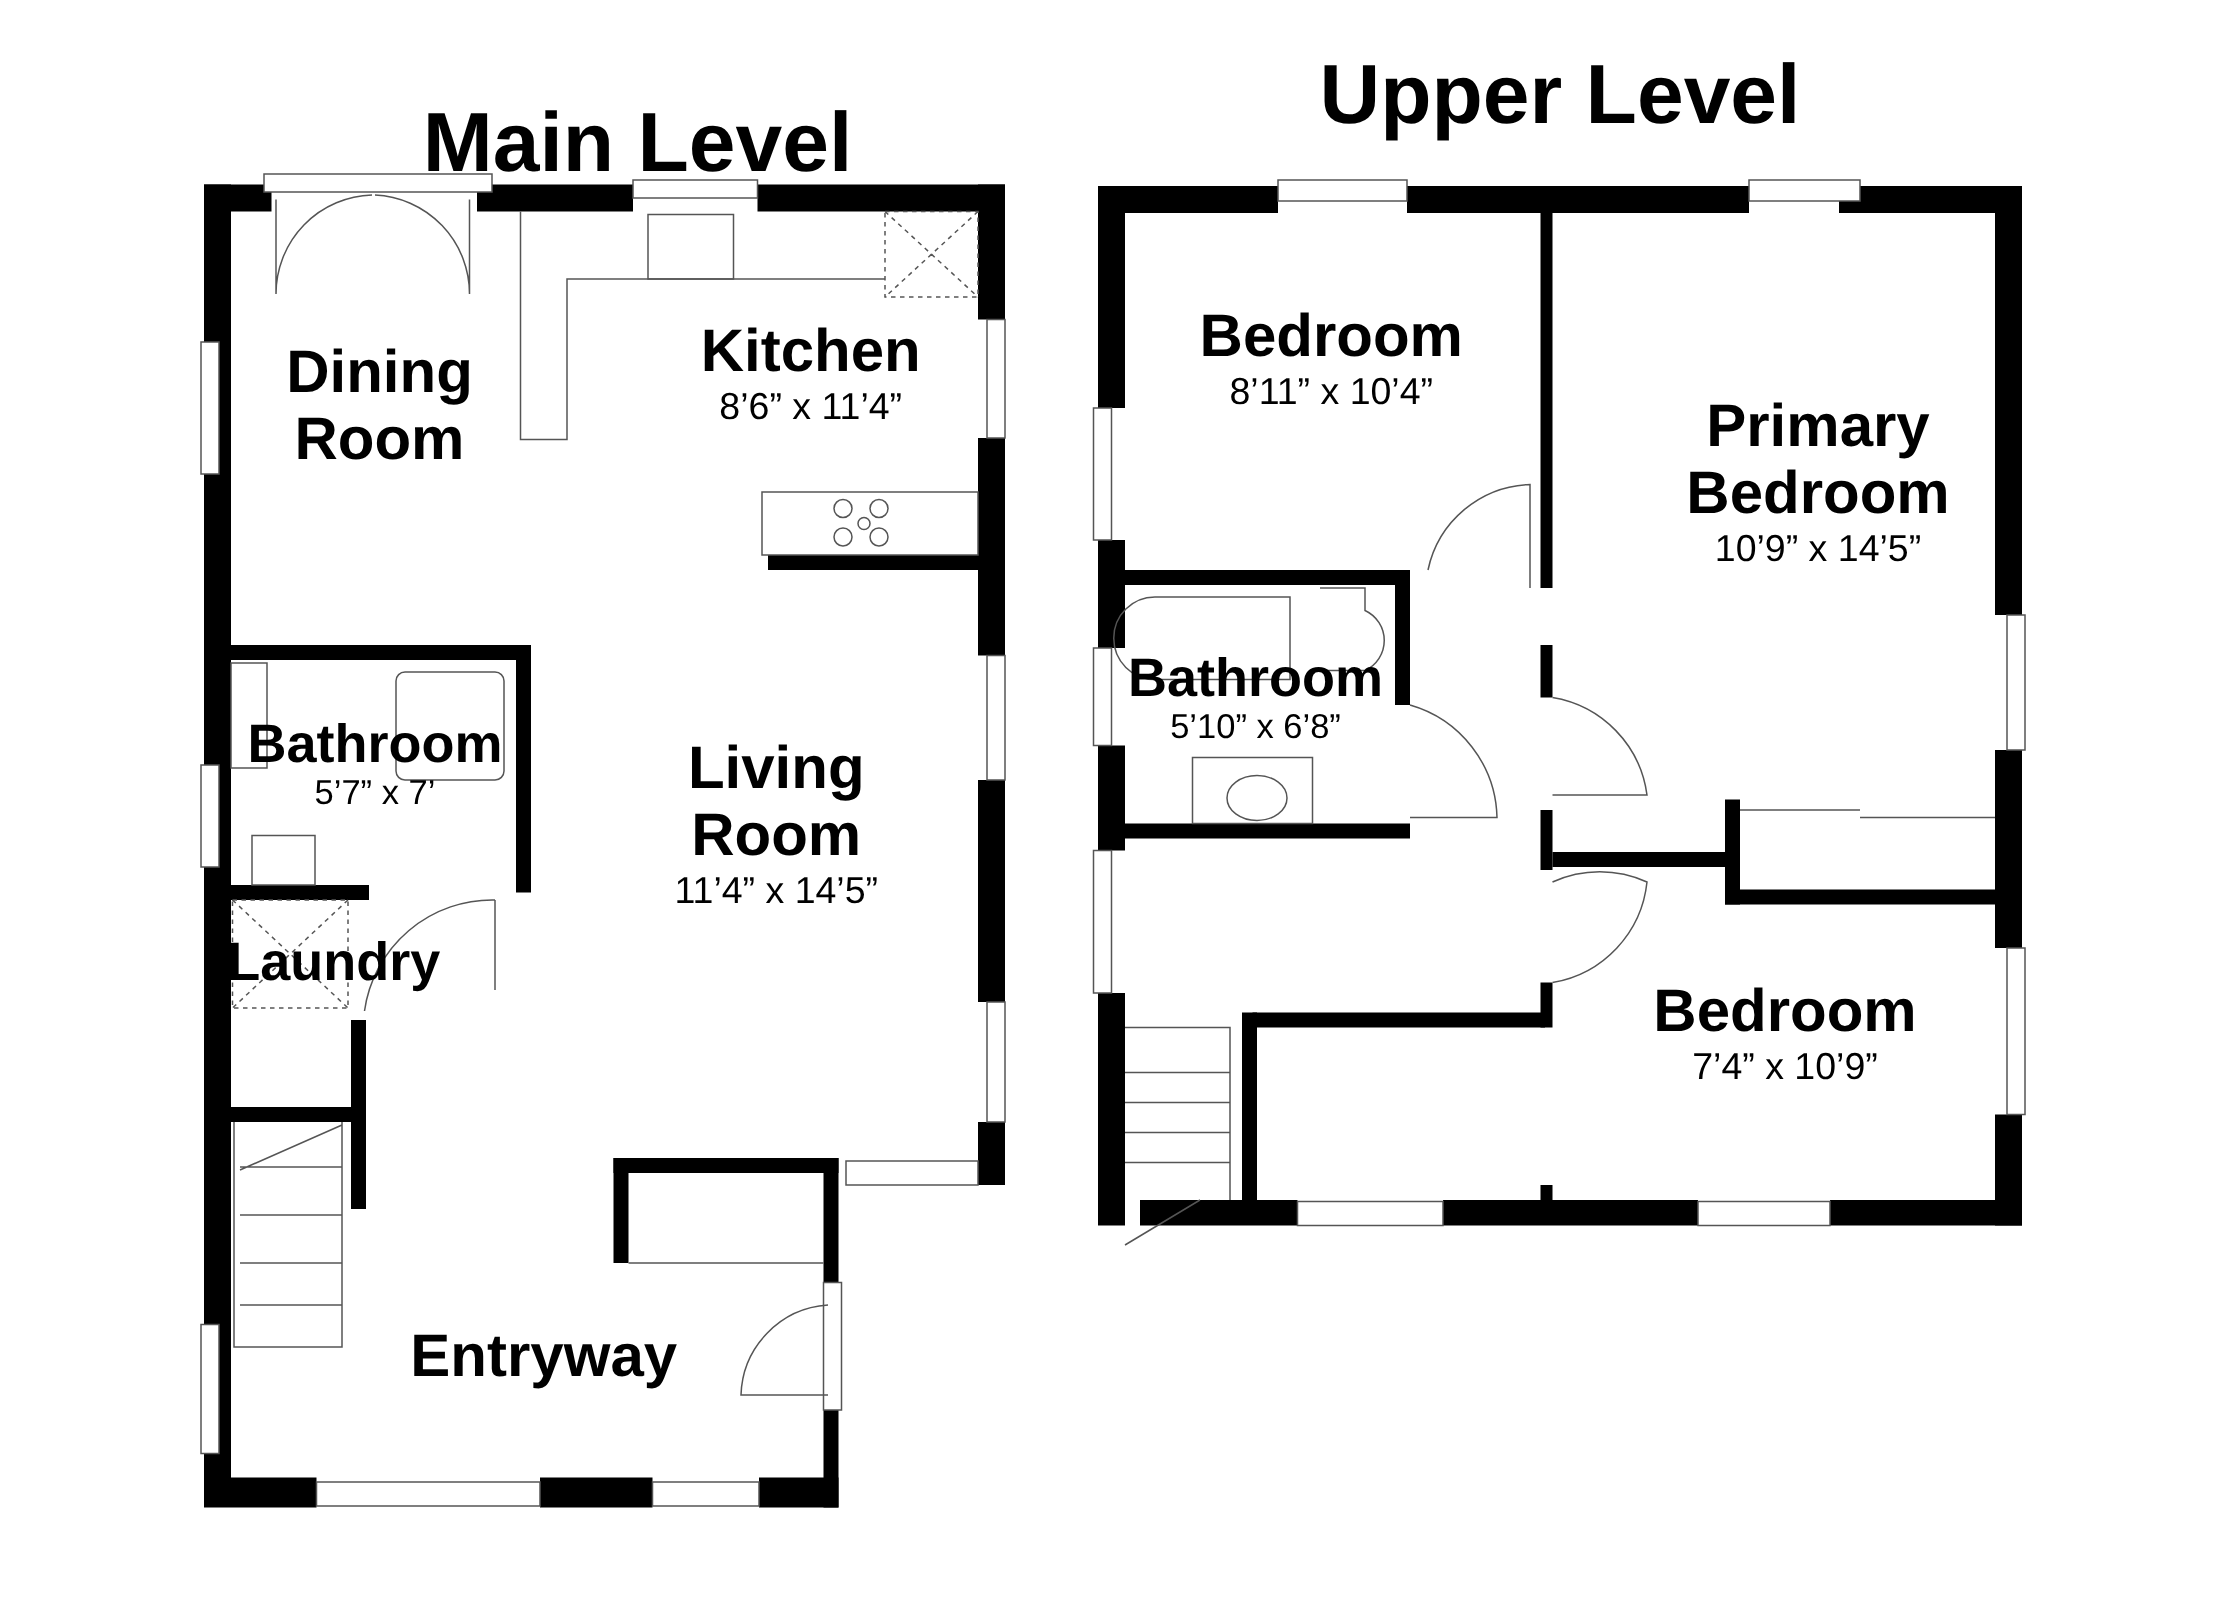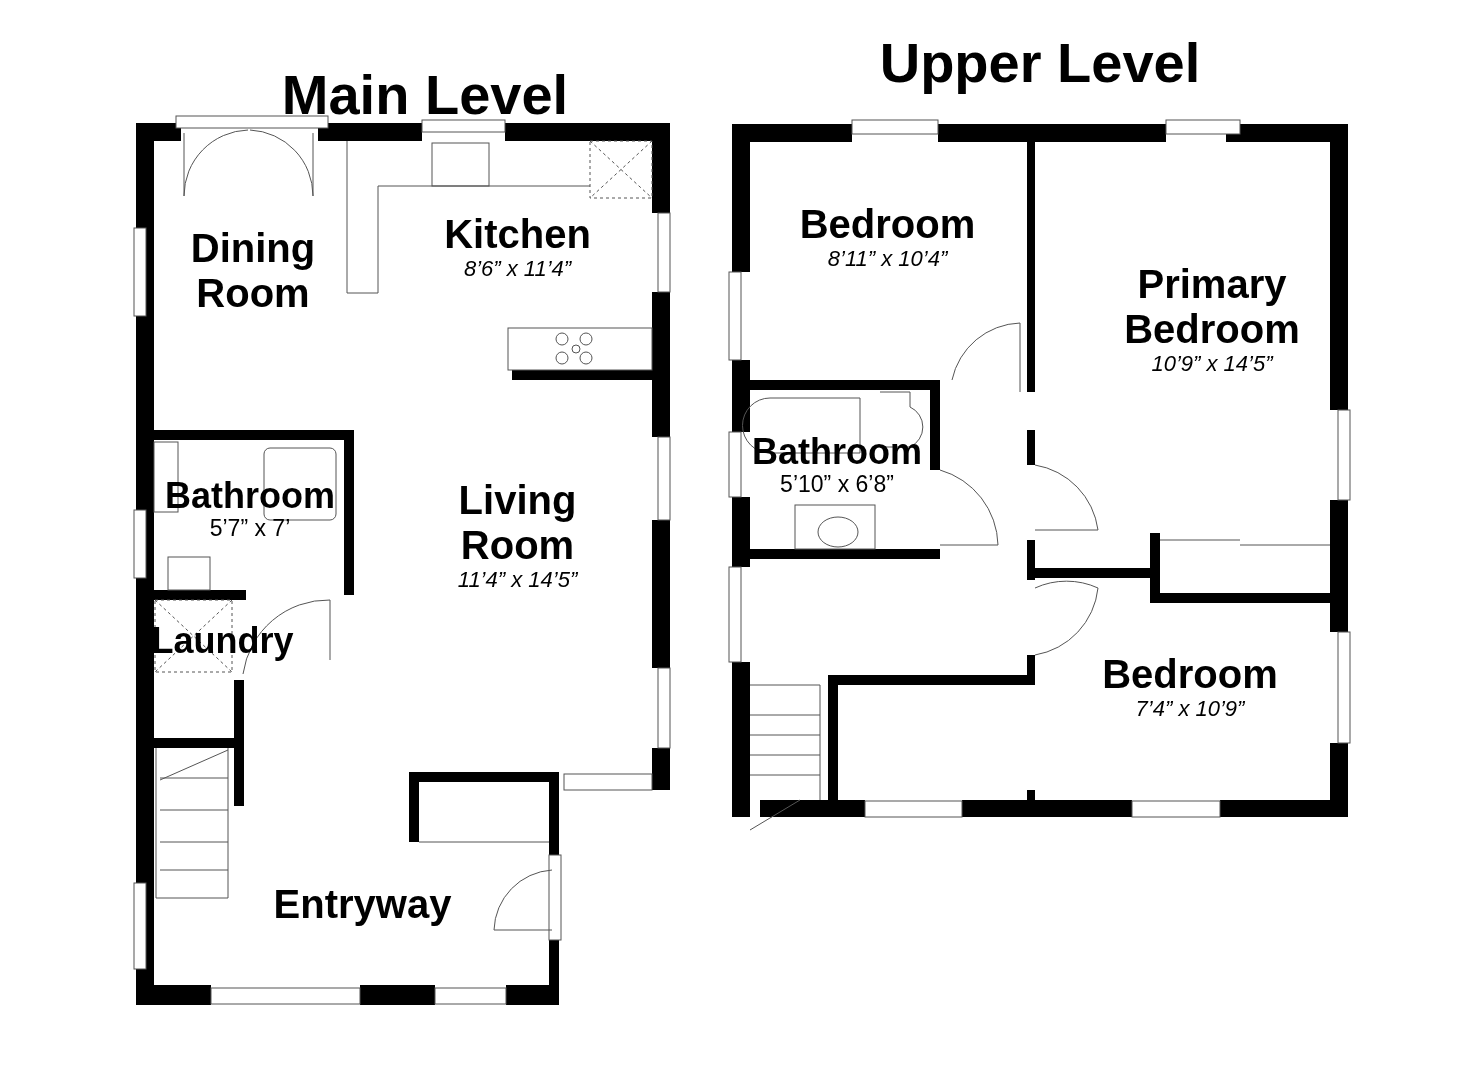--- a/index.html
+++ b/index.html
@@ -3,21 +3,21 @@
 <meta charset="utf-8">
 <style>
   html,body{margin:0;padding:0;background:#fff;}
   body{width:1484px;height:1080px;position:relative;overflow:hidden;font-family:"Liberation Sans",sans-serif;}
   .title{position:absolute;font-weight:bold;font-size:56px;color:#000;text-align:center;white-space:nowrap;}
   svg.plan{position:absolute;left:0;top:0;}
   .room{position:absolute;text-align:center;color:#000;white-space:nowrap;line-height:1.12;}
   .rname{font-weight:bold;display:block;}
   .rdim{display:block;}
   .big .rname{font-size:40px;}
-  .big .rdim{font-size:22px;font-style:italic;}
+  .big .rdim{font-size:25px;}
   .small .rname{font-size:36px;}
   .small .rdim{font-size:23px;}
 </style>
 </head>
 <body>
 
 <div class="title" style="left:270px;top:30px;width:310px;margin-top:32px;">Main Level</div>
 <div class="title" style="left:860px;top:30px;width:360px;">Upper Level</div>
 
 <svg class="plan" width="1484" height="1080" viewBox="0 0 1484 1080">
@@ -142,32 +142,32 @@
       <path d="M1160 540 H1240 M1240 545 H1330"></path>
       <path d="M750 685 H820 V800 M750 715 H820 M750 735 H820 M750 755 H820 M750 775 H820 M750 830 L800 800"></path>
     </g>
   </g>
 </svg>
 
 <div class="room big" style="left:163px;top:226px;width:180px;">
   <span class="rname">Dining</span>
   <span class="rname">Room</span>
 </div>
-<div class="room big" style="left:400px;top:212px;width:235px;">
+<div class="room big" style="left:423px;top:212px;width:235px;">
   <span class="rname">Kitchen</span>
   <span class="rdim">8’6” x 11’4”</span>
 </div>
 <div class="room small" style="left:160px;top:476px;width:180px;">
   <span class="rname">Bathroom</span>
   <span class="rdim">5’7” x 7’</span>
 </div>
 <div class="room small" style="left:150px;top:621px;width:145px;">
   <span class="rname">Laundry</span>
 </div>
-<div class="room big" style="left:395px;top:478px;width:245px;">
+<div class="room big" style="left:395px;top:490px;width:245px;">
   <span class="rname">Living</span>
   <span class="rname">Room</span>
   <span class="rdim">11’4” x 14’5”</span>
 </div>
 <div class="room big" style="left:250px;top:872px;width:225px;margin-top:10px;">
   <span class="rname">Entryway</span>
 </div>
 
 <div class="room big" style="left:770px;top:202px;width:235px;">
   <span class="rname">Bedroom</span>

